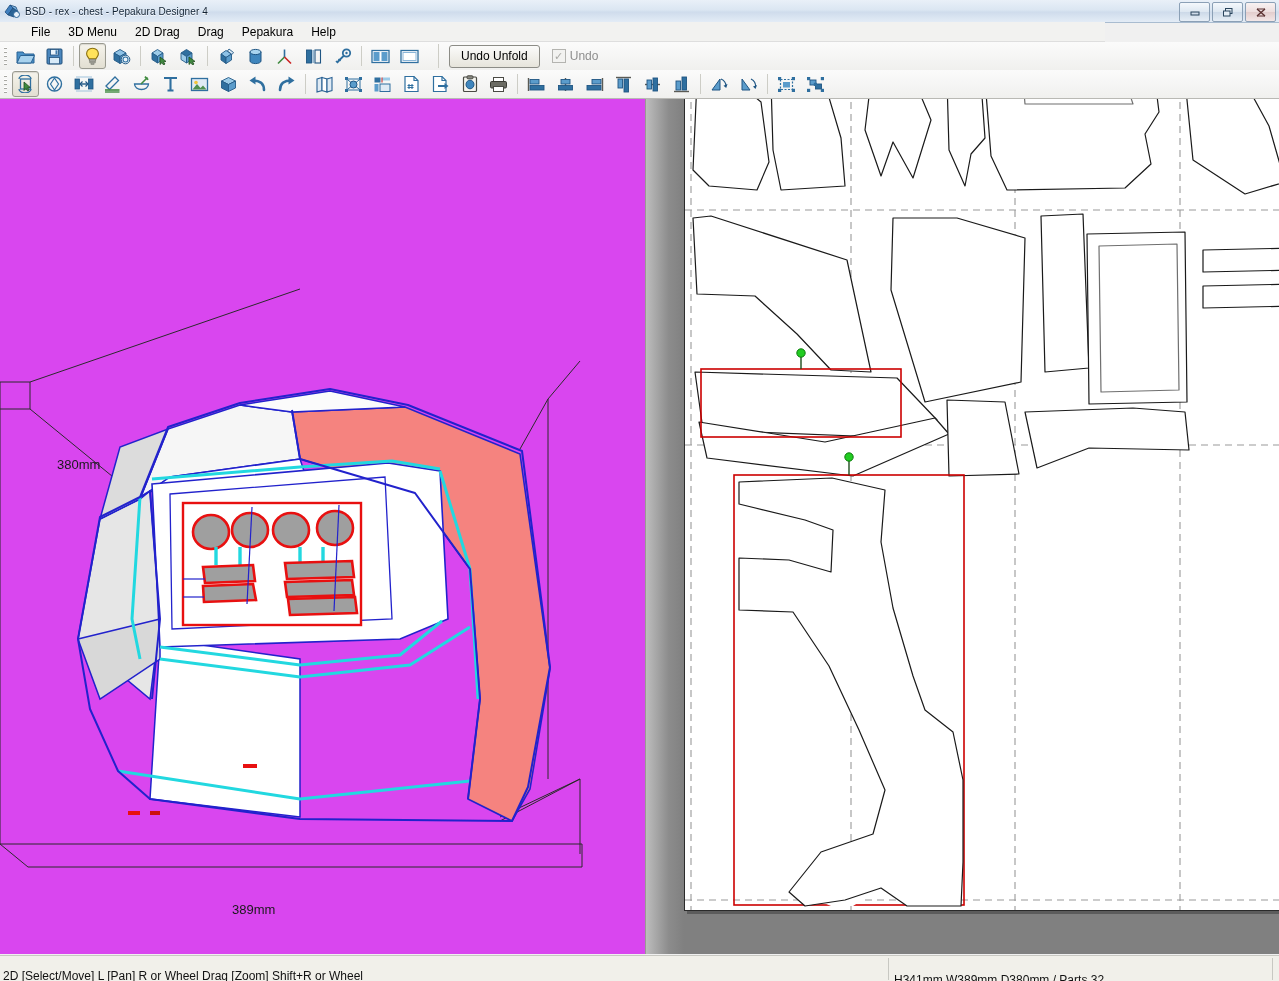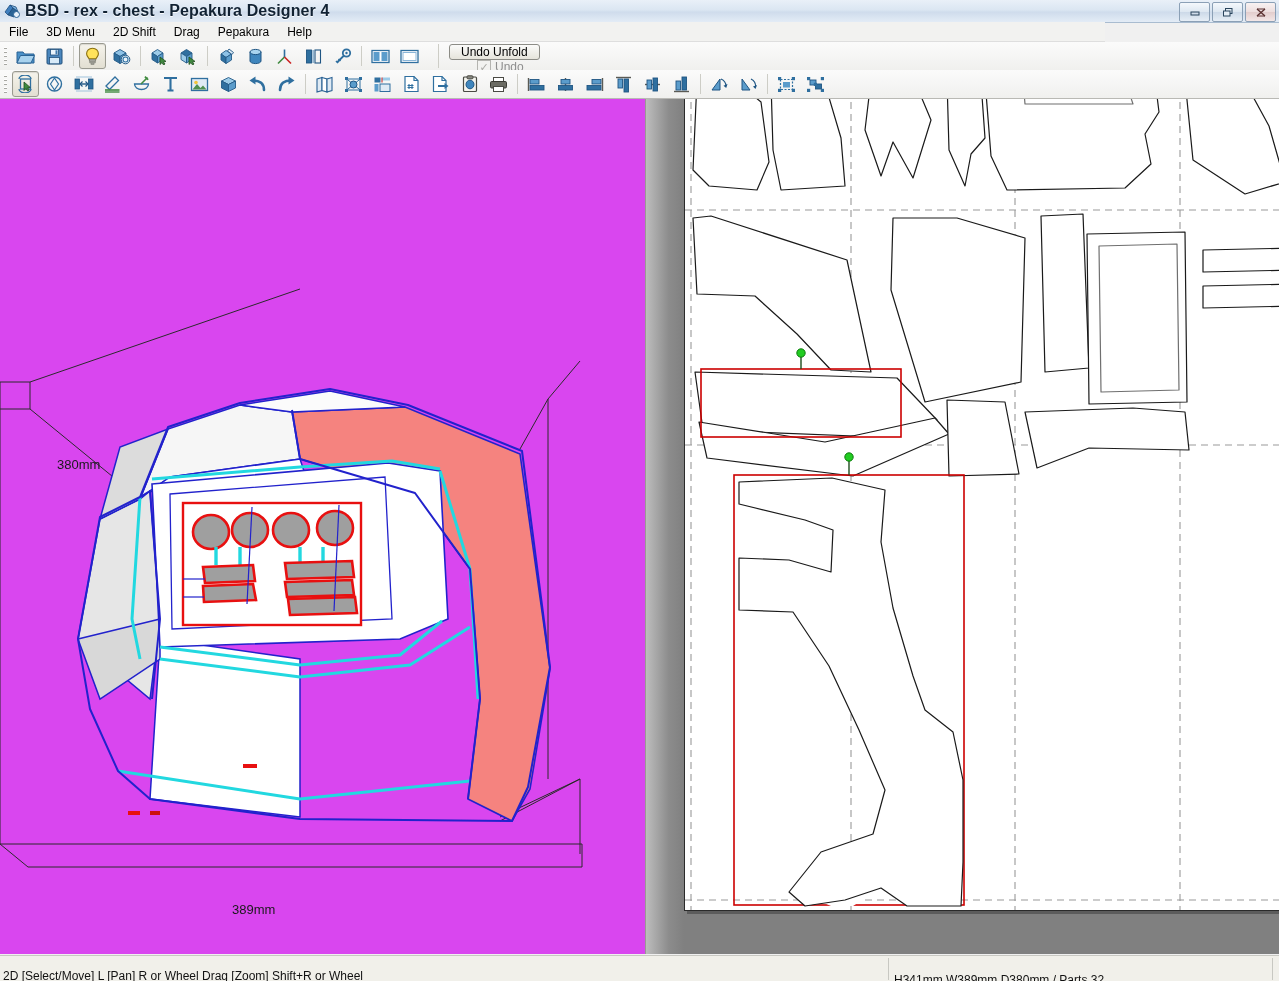--- a/index.html
+++ b/index.html
@@ -16,39 +16,38 @@
   .titlebar{
     position:absolute;left:0;top:0;width:1279px;height:22px;
     background:linear-gradient(to bottom,#e9f0f8 0%,#dbe6f2 45%,#cfdcec 55%,#e3ecf6 100%);
     border-bottom:1px solid #a9bcd0;
     display:flex;align-items:center;
   }
   .app-icon{
     width:16px;height:16px;margin-left:4px;margin-right:5px;position:relative;flex:none;
   }
   .title-text{
-    font-size:16px;color:#123;letter-spacing:.1px;
+    font-size:10px;color:#123;letter-spacing:.1px;
     text-shadow:0 1px 0 rgba(255,255,255,.85);
     white-space:nowrap;
-    font-weight:bold;
   }
   .wincontrols{position:absolute;right:3px;top:2px;display:flex;gap:2px;}
   .wbtn{
     width:29px;height:18px;border:1px solid #8ba0b6;border-radius:2px;
     background:linear-gradient(to bottom,#f4f8fc,#dde7f1 50%,#ccd9e8 51%,#e6eef6);
     display:flex;align-items:center;justify-content:center;
     color:#2c3e50;font-size:11px;line-height:1;
   }
   .wbtn.close{background:linear-gradient(to bottom,#f8f2f2,#eddede 50%,#e2cdcd 51%,#f3e7e7);}
 
   
   .menubar{
     position:absolute;left:0;top:22px;width:1105px;height:20px;
     background:#f2f2f0;border-bottom:1px solid #dedede;
-    display:flex;align-items:center;padding-left:0;box-sizing:border-box;
+    display:flex;align-items:center;padding-left:22px;box-sizing:border-box;
   }
   .menuitem{
     padding:2px 9px;font-size:12px;color:#000;cursor:default;white-space:nowrap;
   }
 
   
   .toolbar{
     position:absolute;left:0;width:1279px;height:28px;
     background:linear-gradient(to bottom,#fbfbfb,#f0f0ee);
     border-bottom:1px solid #d2d2cc;
@@ -72,21 +71,21 @@
   .tbtn.active{
     border:1px solid #9a9a90;border-radius:3px;
     background:linear-gradient(to bottom,#f6f4ec,#e2dfd2);
     box-shadow:inset 0 1px 1px rgba(0,0,0,.12);
   }
   .tsep{width:1px;height:20px;background:#cdcdc6;margin:0 4px;flex:none;}
   .tbtn svg{display:block;}
 
   .undo-wrap{
     display:flex;align-items:center;margin-left:14px;
-    border-left:1px solid #cdcdc6;padding-left:10px;height:24px;flex-direction:column;
+    border-left:1px solid #cdcdc6;padding-left:10px;height:24px;
   }
   .undo-btn{
     height:21px;padding:0 11px;display:flex;align-items:center;
     border:1px solid #8c8c86;border-radius:3px;
     background:linear-gradient(to bottom,#fbfbfa,#e6e4db);
     font-size:12px;color:#000;white-space:nowrap;cursor:default;
   }
   .auto-wrap{display:flex;align-items:center;margin-left:12px;color:#8e8e8e;font-size:12px;}
   .auto-box{
     width:12px;height:12px;border:1px solid #b4b4b0;background:#f2f2f0;
@@ -166,21 +165,21 @@
           <path d="M2 2 L10 9 M10 2 L2 9" stroke="#5a3030" stroke-width="1.4" fill="none"></path>
           <path d="M2 2 L10 2 M2 9 L10 9" stroke="#5a3030" stroke-width="1" fill="none"></path>
         </svg>
       </div>
     </div>
   </div>
 
   <div class="menubar">
     <div class="menuitem">File</div>
     <div class="menuitem">3D Menu</div>
-    <div class="menuitem">2D Shift</div>
+    <div class="menuitem">2D Drag</div>
     <div class="menuitem">Drag</div>
     <div class="menuitem">Pepakura</div>
     <div class="menuitem">Help</div>
   </div>
 
   <div class="toolbar row1">
     <div class="grip"></div>
 
     <div class="tbtn">
       <svg width="19" height="17" viewBox="0 0 19 17">

